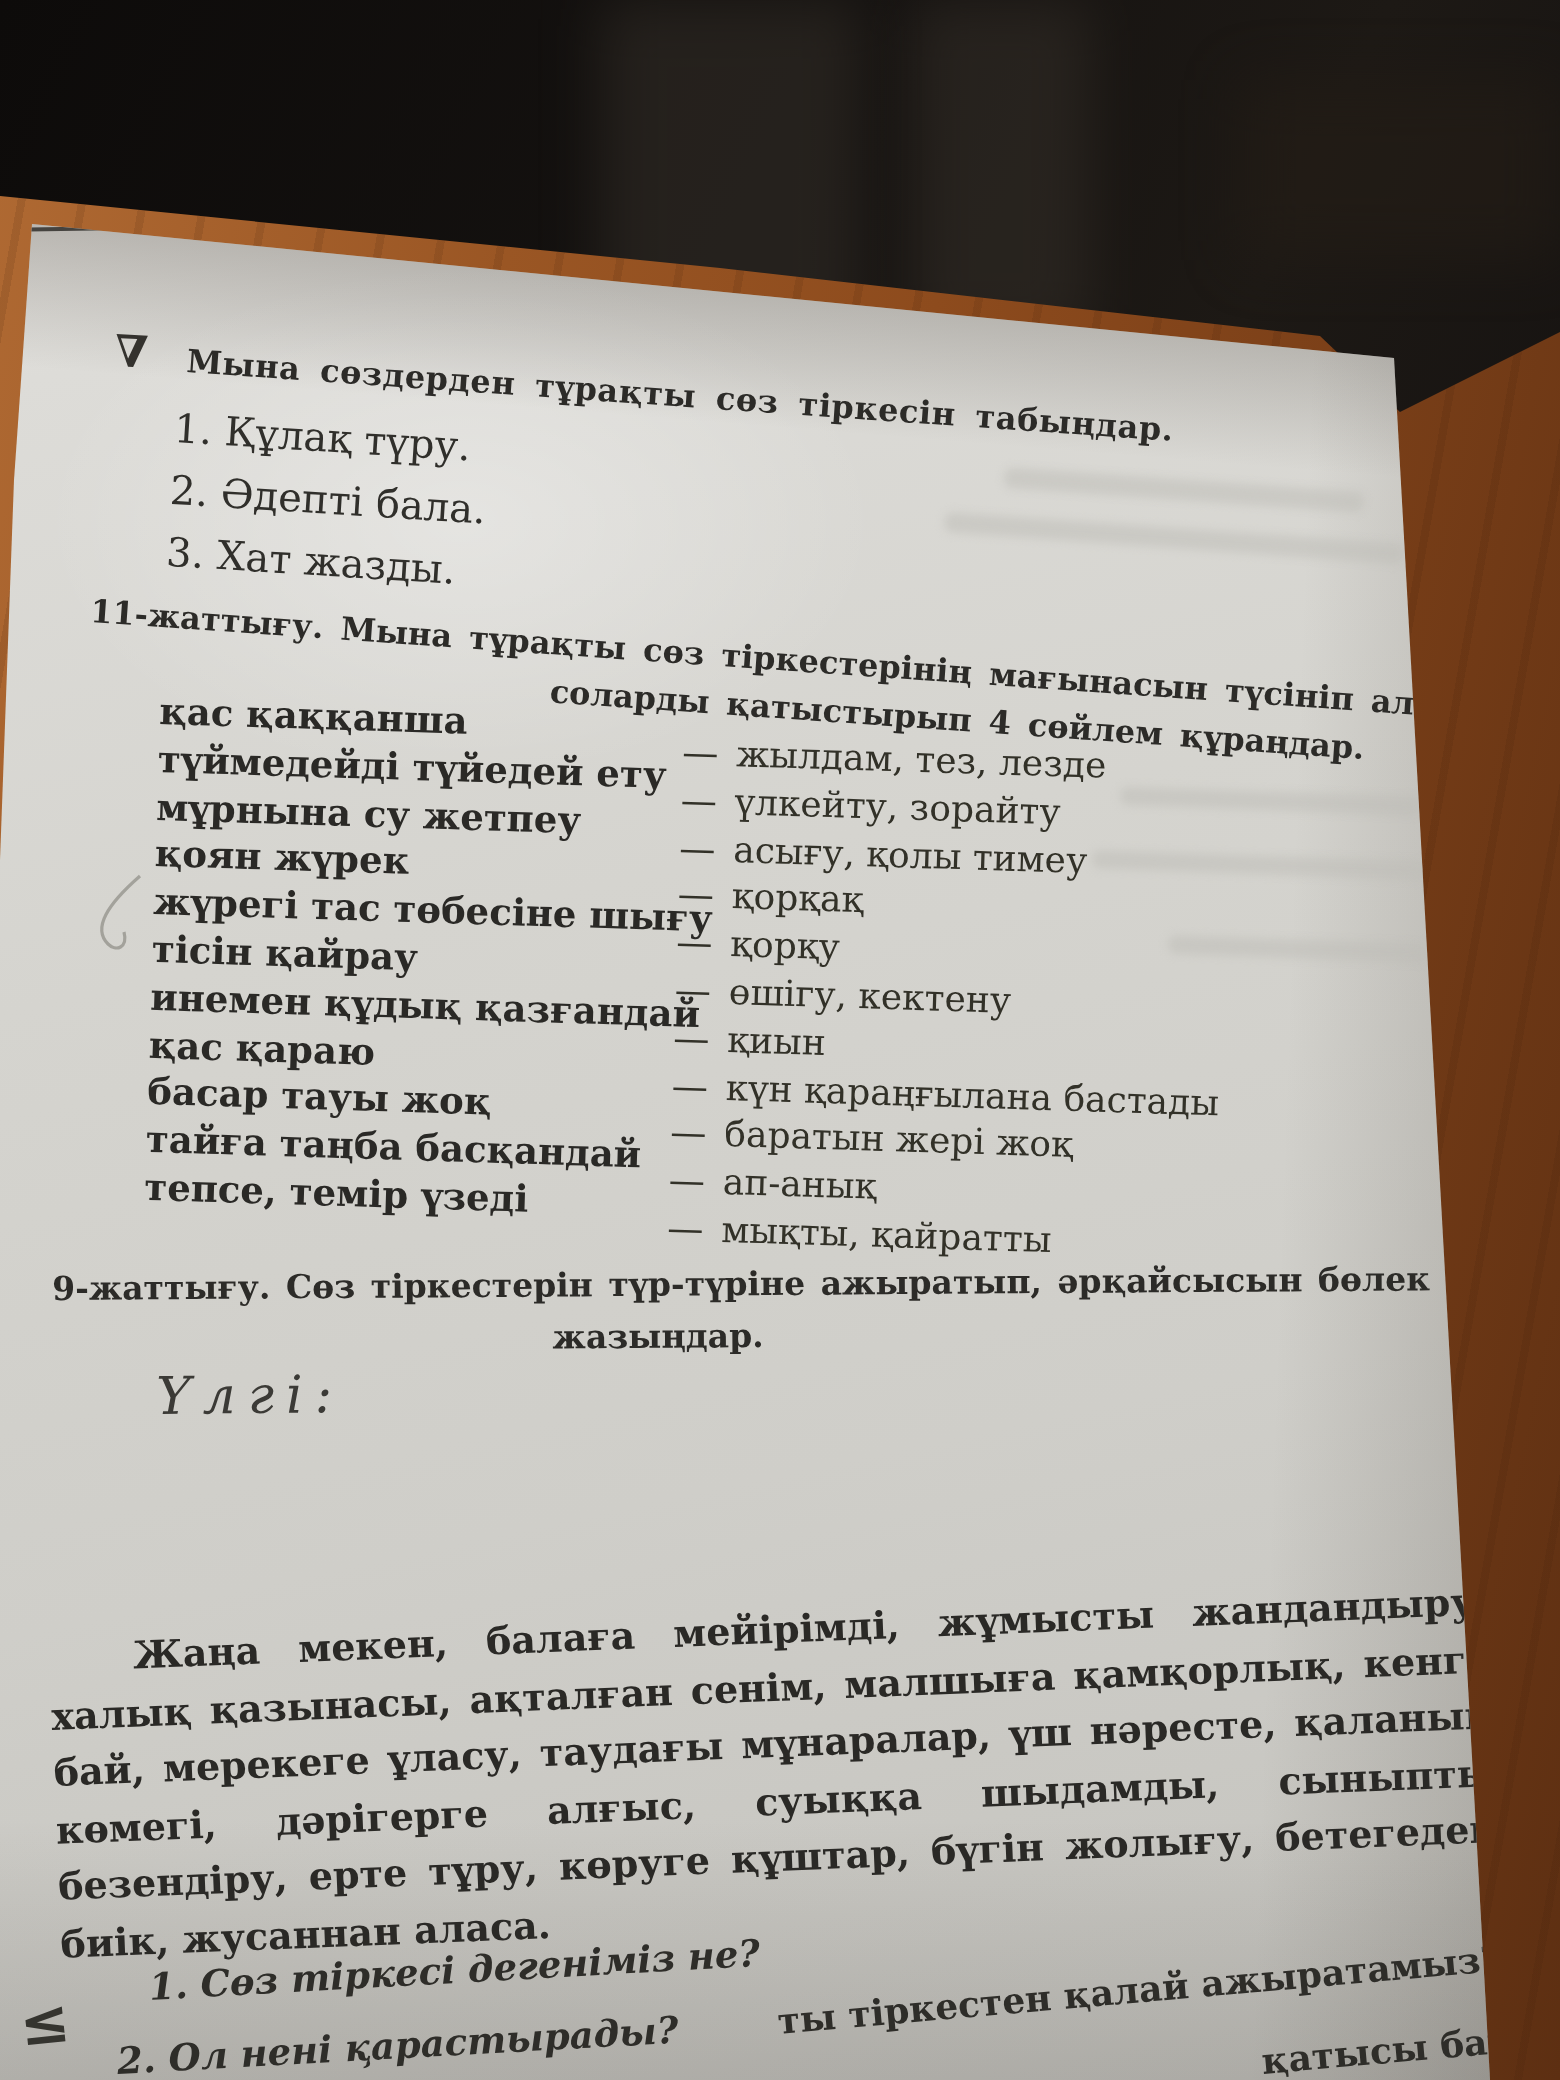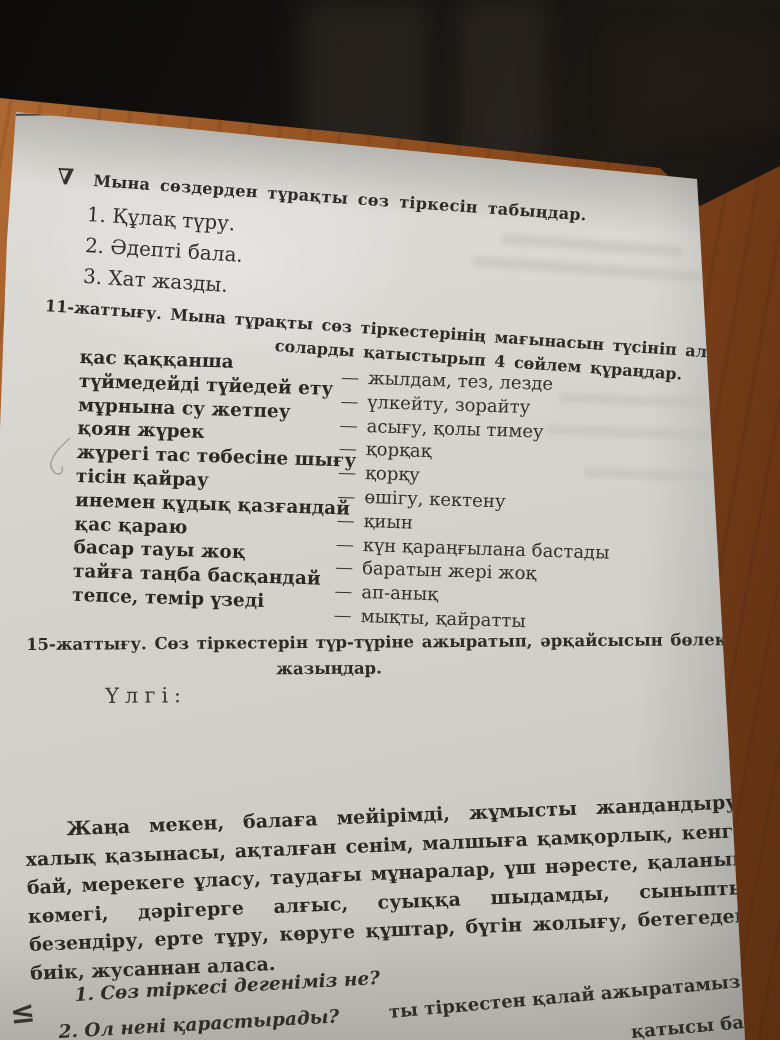--- a/index.html
+++ b/index.html
@@ -43,21 +43,21 @@
              line-height:24px;word-spacing:3px;color:#2c2b28;}
   #ex11-head .indent{margin-left:232px;}
   #pairs{left:80px;top:346px;transform:rotate(1.8deg);}
   .pair-row{display:flex;align-items:baseline;height:23.8px;}
   .pair-phrase{width:262px;font-weight:bold;font-size:18.5px;color:#2a2926;}
   .pair-meaning{font-size:18px;transform:translateY(12px);color:#323128;}
   .dash{margin-right:9px;}
   #ex12-head{left:26px;top:632px;transform:rotate(-.4deg);font-size:16.5px;font-weight:bold;
              line-height:26px;word-spacing:2px;color:#2c2b28;}
   #ex12-head .indent{margin-left:250px;}
-  #sample{left:105px;top:684px;transform:rotate(-.6deg);font-size:21px;
+  #sample{left:78px;top:684px;transform:rotate(-.6deg);font-style:italic;font-size:26px;
           letter-spacing:6px;color:#3b3a36;}
   #sample-table{left:28px;top:720px;width:700px;transform:rotate(-.9deg);transform-origin:left top;
           border-collapse:collapse;}
   #sample-table td{border:2px solid #45433f;font-size:17px;font-weight:bold;color:#2b2a27;}
   #sample-table .hrow td{height:38px;padding:4px 10px 10px 12px;vertical-align:top;}
   #sample-table .drow td{height:46px;padding:6px 10px 6px 12px;vertical-align:middle;}
   #sample-table .c{text-align:center;}
   #para{left:24px;top:816px;width:720px;transform:rotate(-2.3deg);transform-origin:left top;
         white-space:normal;font-size:19px;font-weight:bold;line-height:28.5px;
         text-align:justify;text-indent:42px;color:#2a2926;}
@@ -152,21 +152,21 @@
           <span class="pair-phrase">тепсе, темір үзеді</span>
           <span class="pair-meaning"><span class="dash">—</span><span>мықты, қайратты</span></span>
         </div>
     </div>
 
     <svg id="pencil" width="34" height="48" viewBox="0 0 34 48">
       <path d="M26,2 C10,16 2,28 10,36 C14,40 20,38 18,30" fill="none" stroke="#91908a" stroke-width="1.6" opacity=".75"></path>
     </svg>
 
     <div class="blk" id="ex12-head">
-      <div><span>15-жаттығу.</span> <span>Сөз тіркестерін түр-түріне ажыратып, әрқайсысын бөлек топтап</span></div>
+      <div><span>9-жаттығу.</span> <span>Сөз тіркестерін түр-түріне ажыратып, әрқайсысын бөлек топтап</span></div>
       <div class="indent">жазыңдар.</div>
     </div>
 
     <div class="blk" id="sample">Үлгі:</div>
 
     <table id="sample-table">
       <tbody>
       <tr class="hrow">
         <td>Зат есімді тіркес</td>
         <td class="c">Сын есімді тіркес</td>

